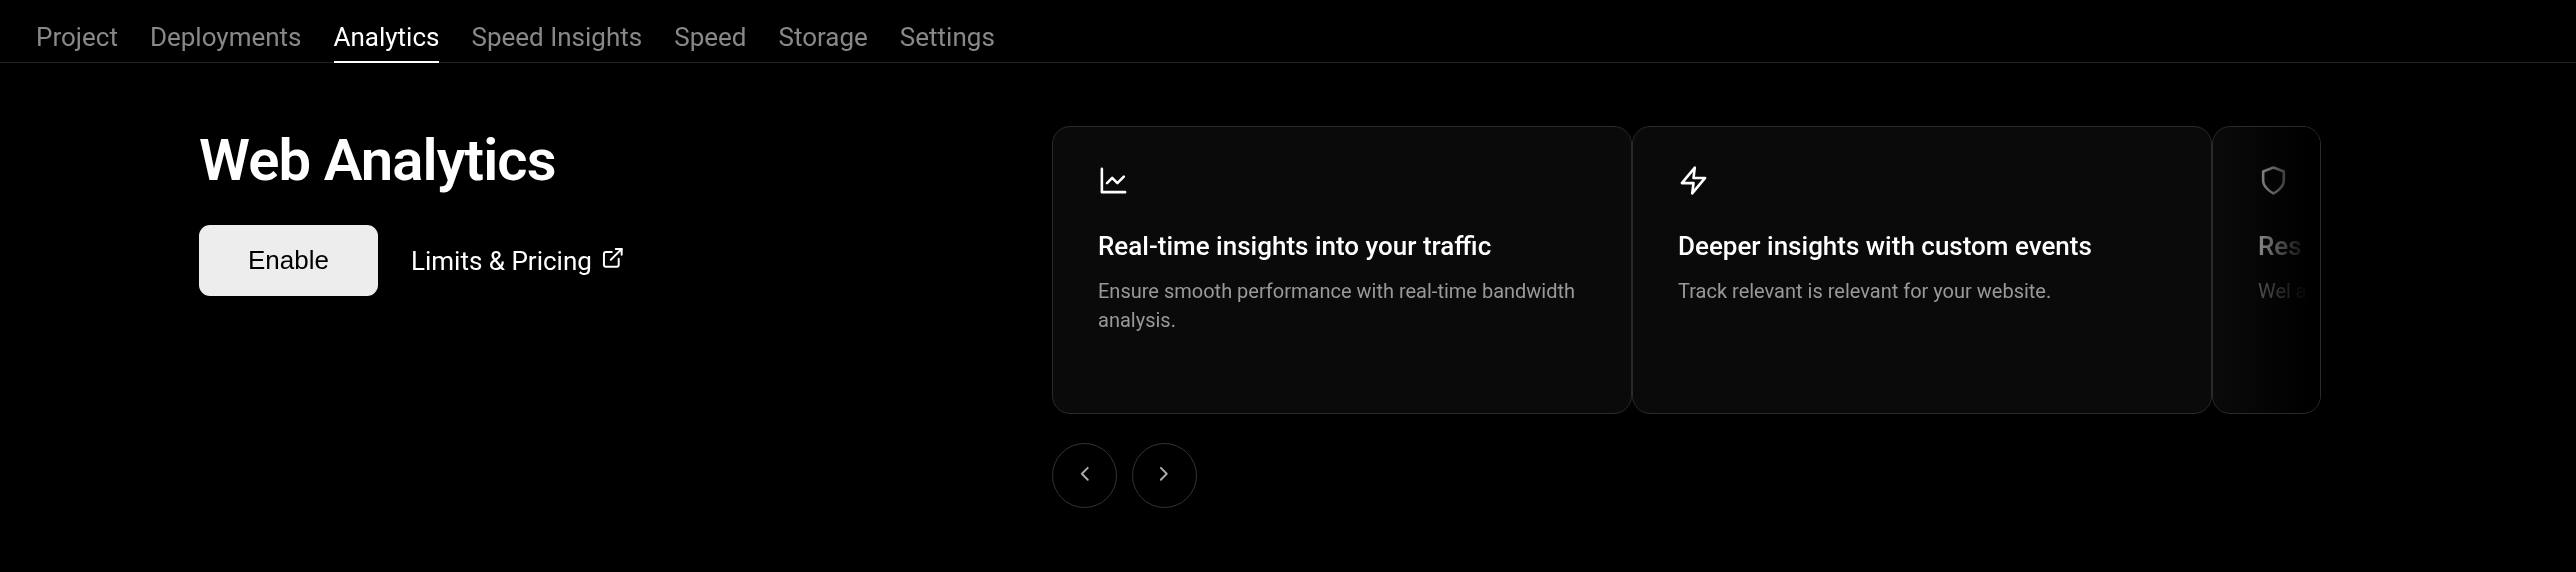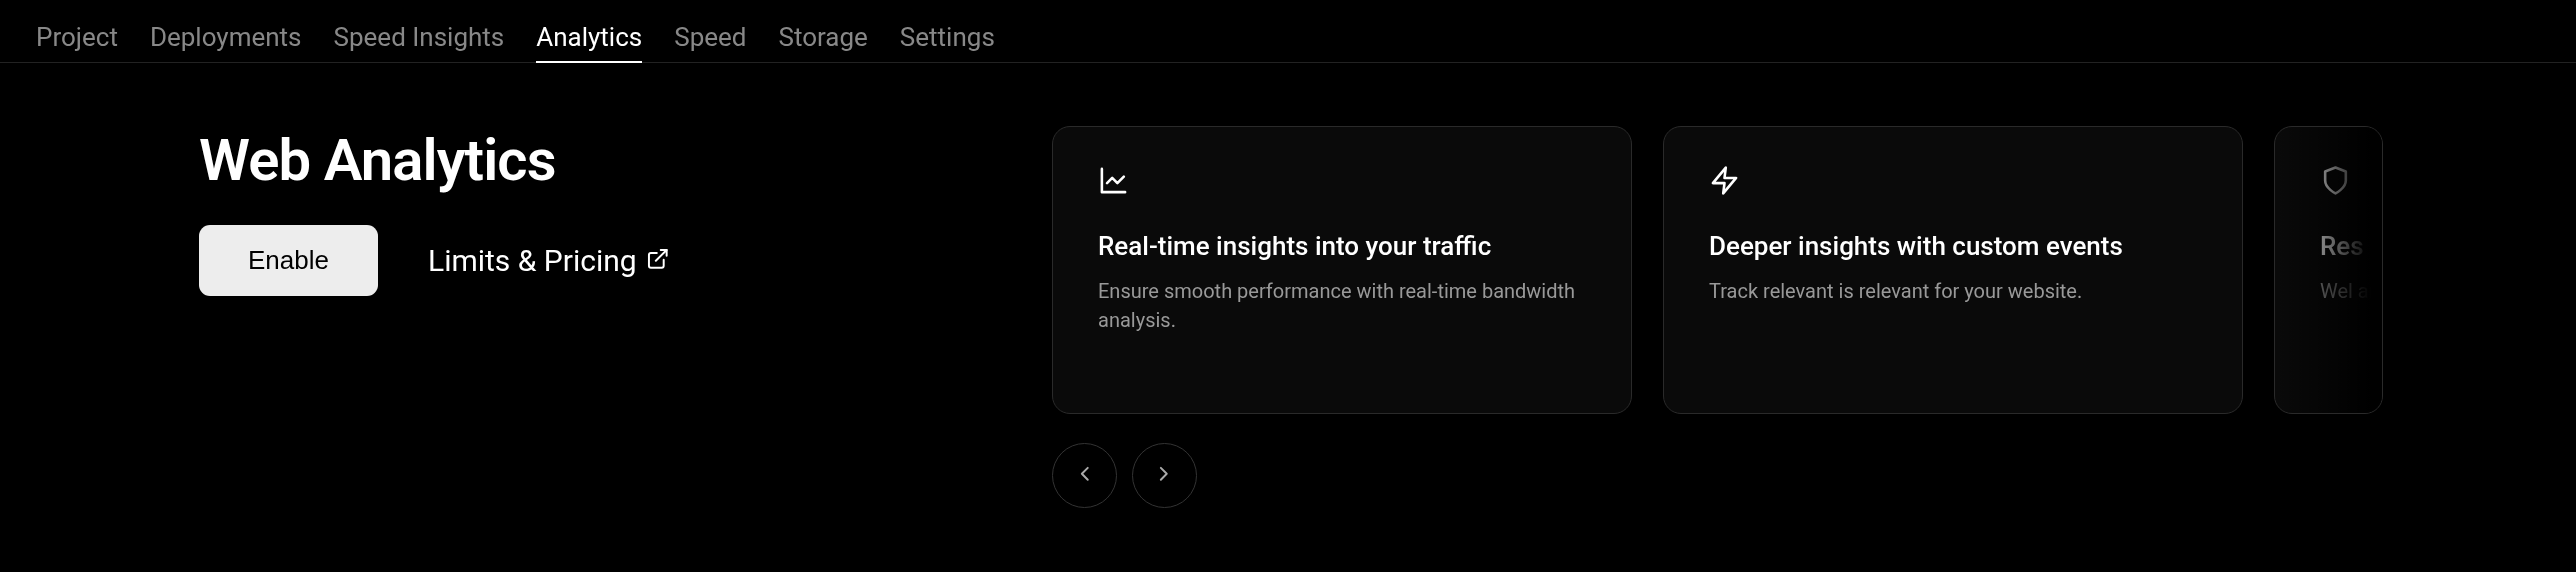--- a/index.html
+++ b/index.html
@@ -51,47 +51,46 @@
     }
     .page-desc {
       font-size: 26px;
       line-height: 1.45;
       color: #eee;
       margin-bottom: 54px;
     }
     .actions {
       display: flex;
       align-items: center;
-      gap: 50px;
+      gap: 33px;
     }
     .btn-primary {
       background: #ededed;
       color: #000;
       border: none;
       border-radius: 11px;
       padding: 20px 49px;
       font-size: 26px;
       font-weight: 500;
       cursor: pointer;
     }
     .link-secondary {
       color: #fff;
-      font-size: 30px;
+      font-size: 26px;
       display: flex;
       align-items: center;
       gap: 9px;
       cursor: pointer;
     }
     .cards-section {
       position: relative;
       flex: 1;
     }
     .cards {
       display: flex;
-      gap: 31px;
     }
     .card {
       background: #0a0a0a;
       border: 0.9px solid #2a2a2a;
       border-radius: 18px;
       padding: 38px 45px;
       width: 580px;
       flex-shrink: 0;
       height: 288px;
     }
@@ -142,22 +141,22 @@
       justify-content: center;
       cursor: pointer;
     }
   </style>
 </head>
 <body>
 
 <nav class="nav">
   <div class="nav-item">Project</div>
   <div class="nav-item">Deployments</div>
+  <div class="nav-item active">Analytics</div>
   <div class="nav-item">Speed Insights</div>
-  <div class="nav-item active">Analytics</div>
   <div class="nav-item">Speed</div>
   <div class="nav-item">Storage</div>
   <div class="nav-item">Settings</div>
 </nav>
 
 <div class="content">
   <div class="left-panel">
     <h1 class="page-title">Web Analytics</h1>
     <div class="actions">
       <button class="btn-primary">Enable</button>

